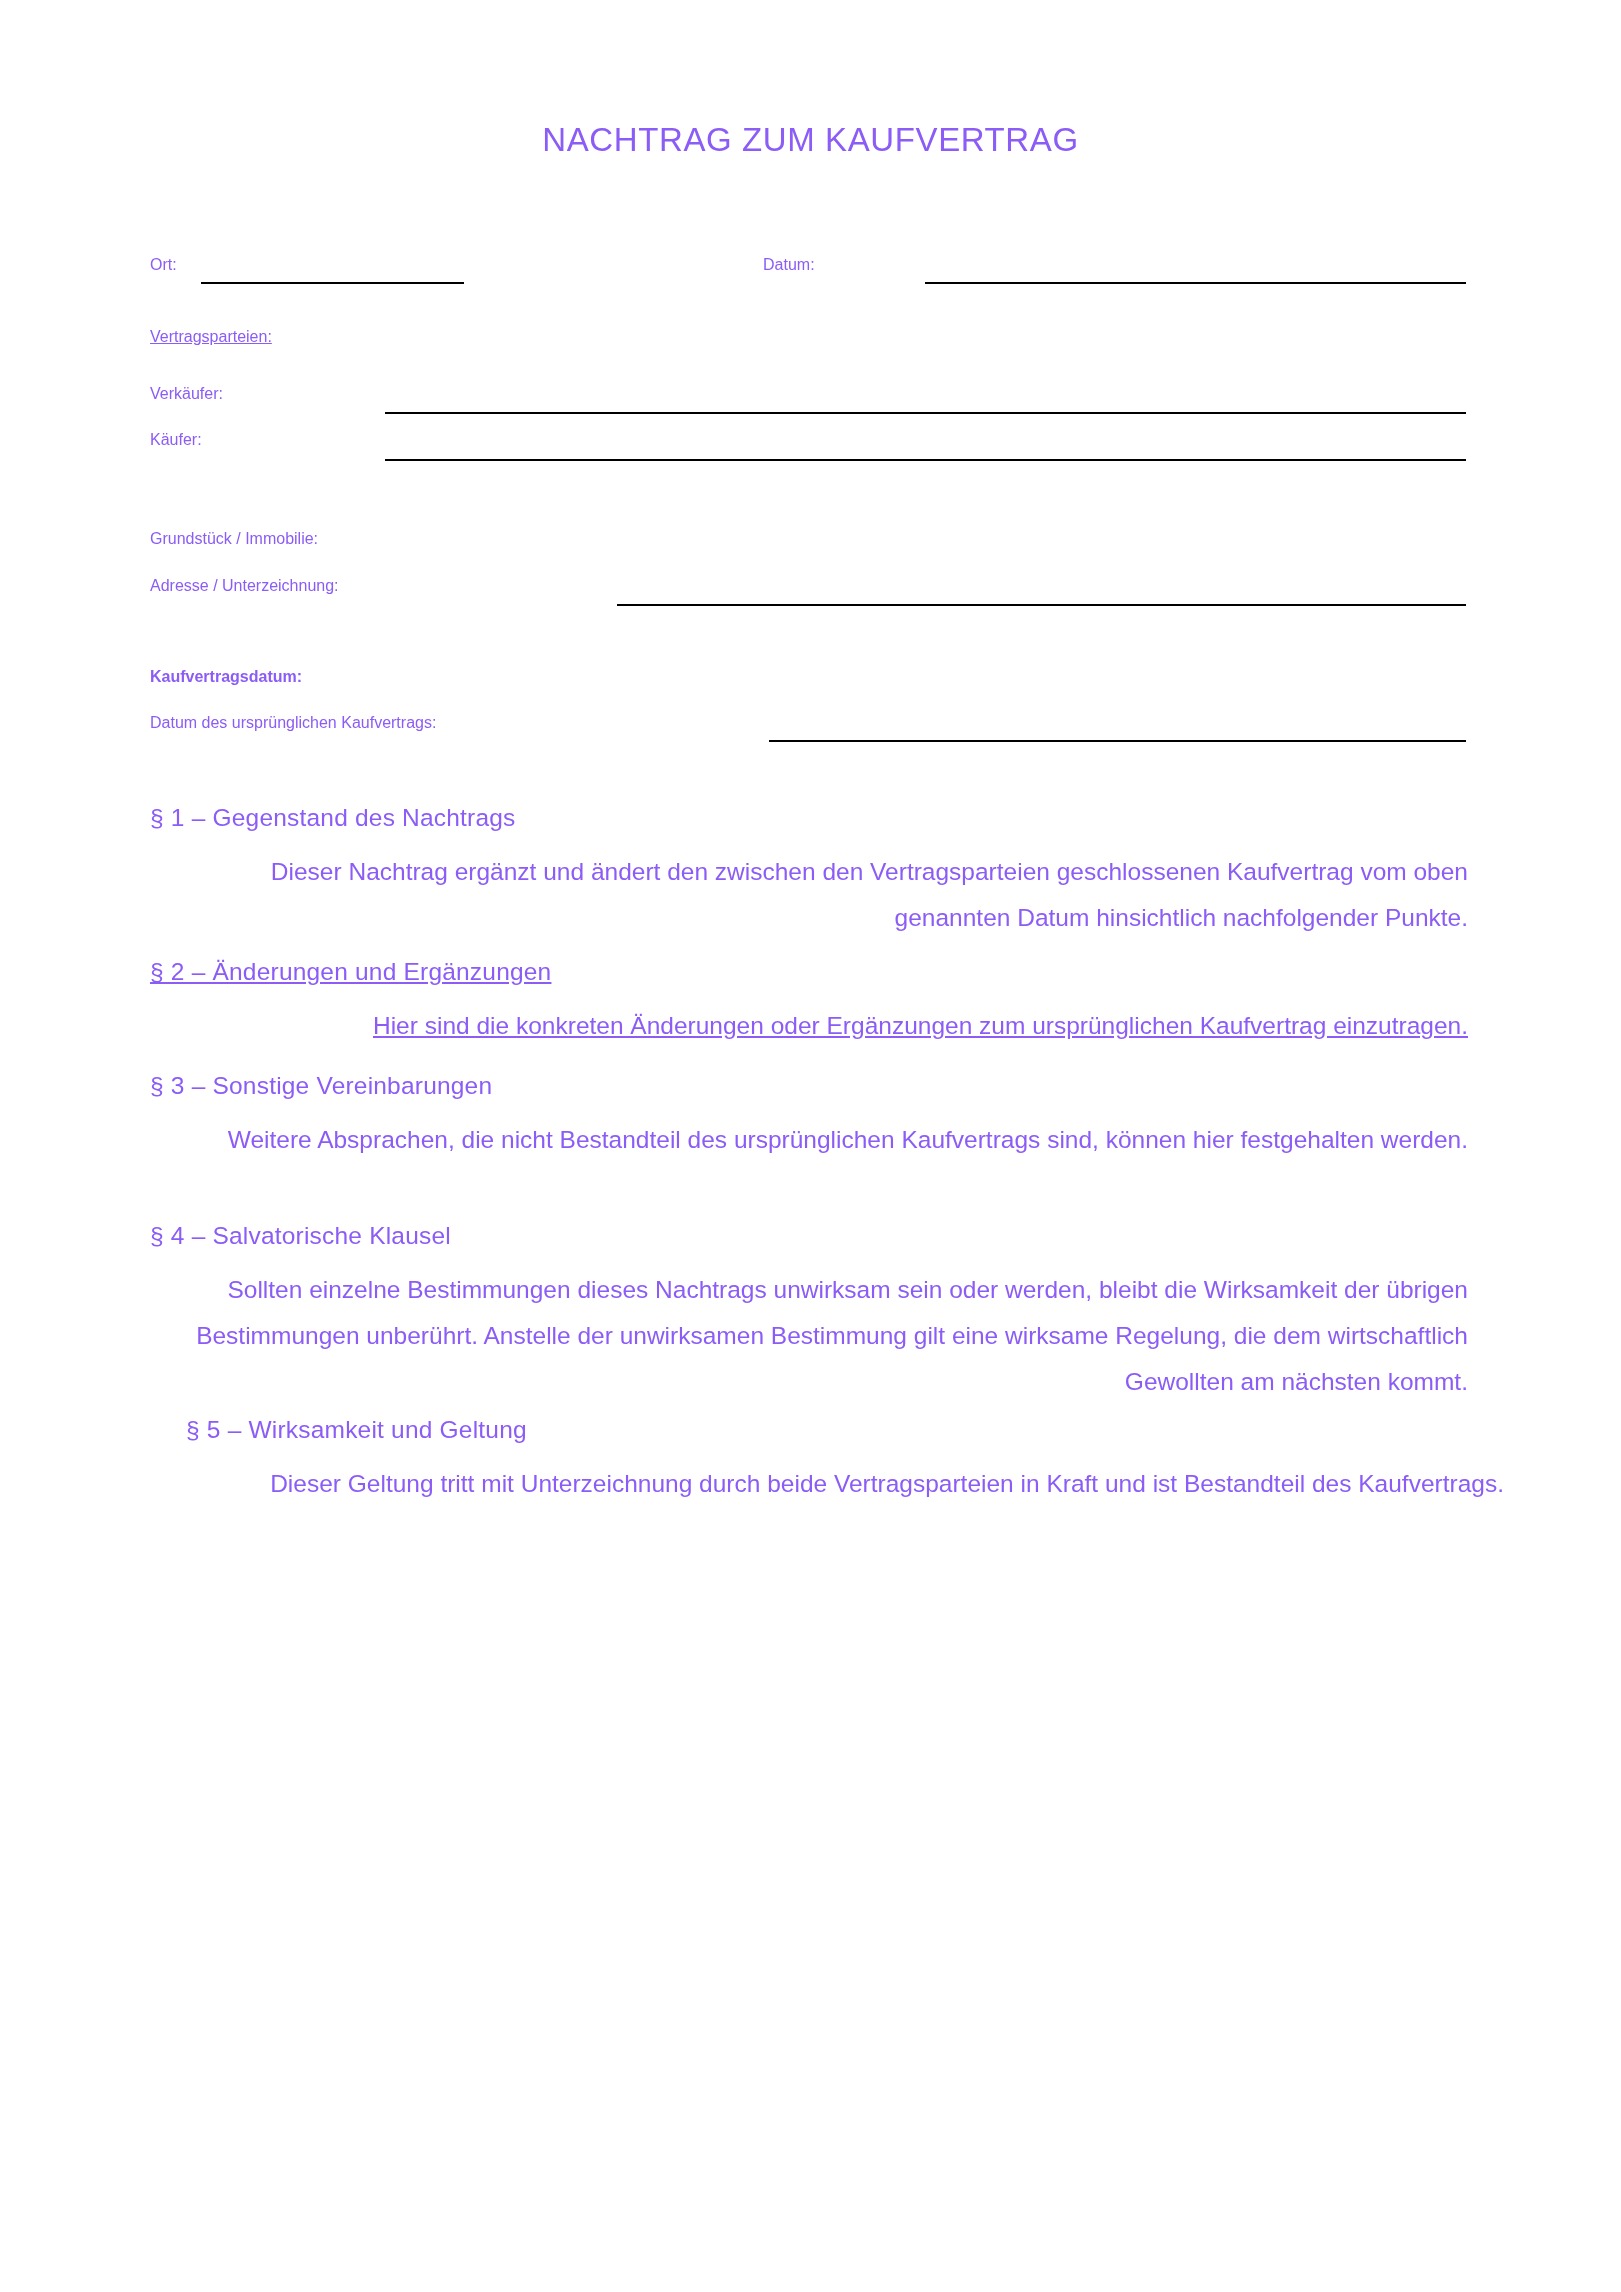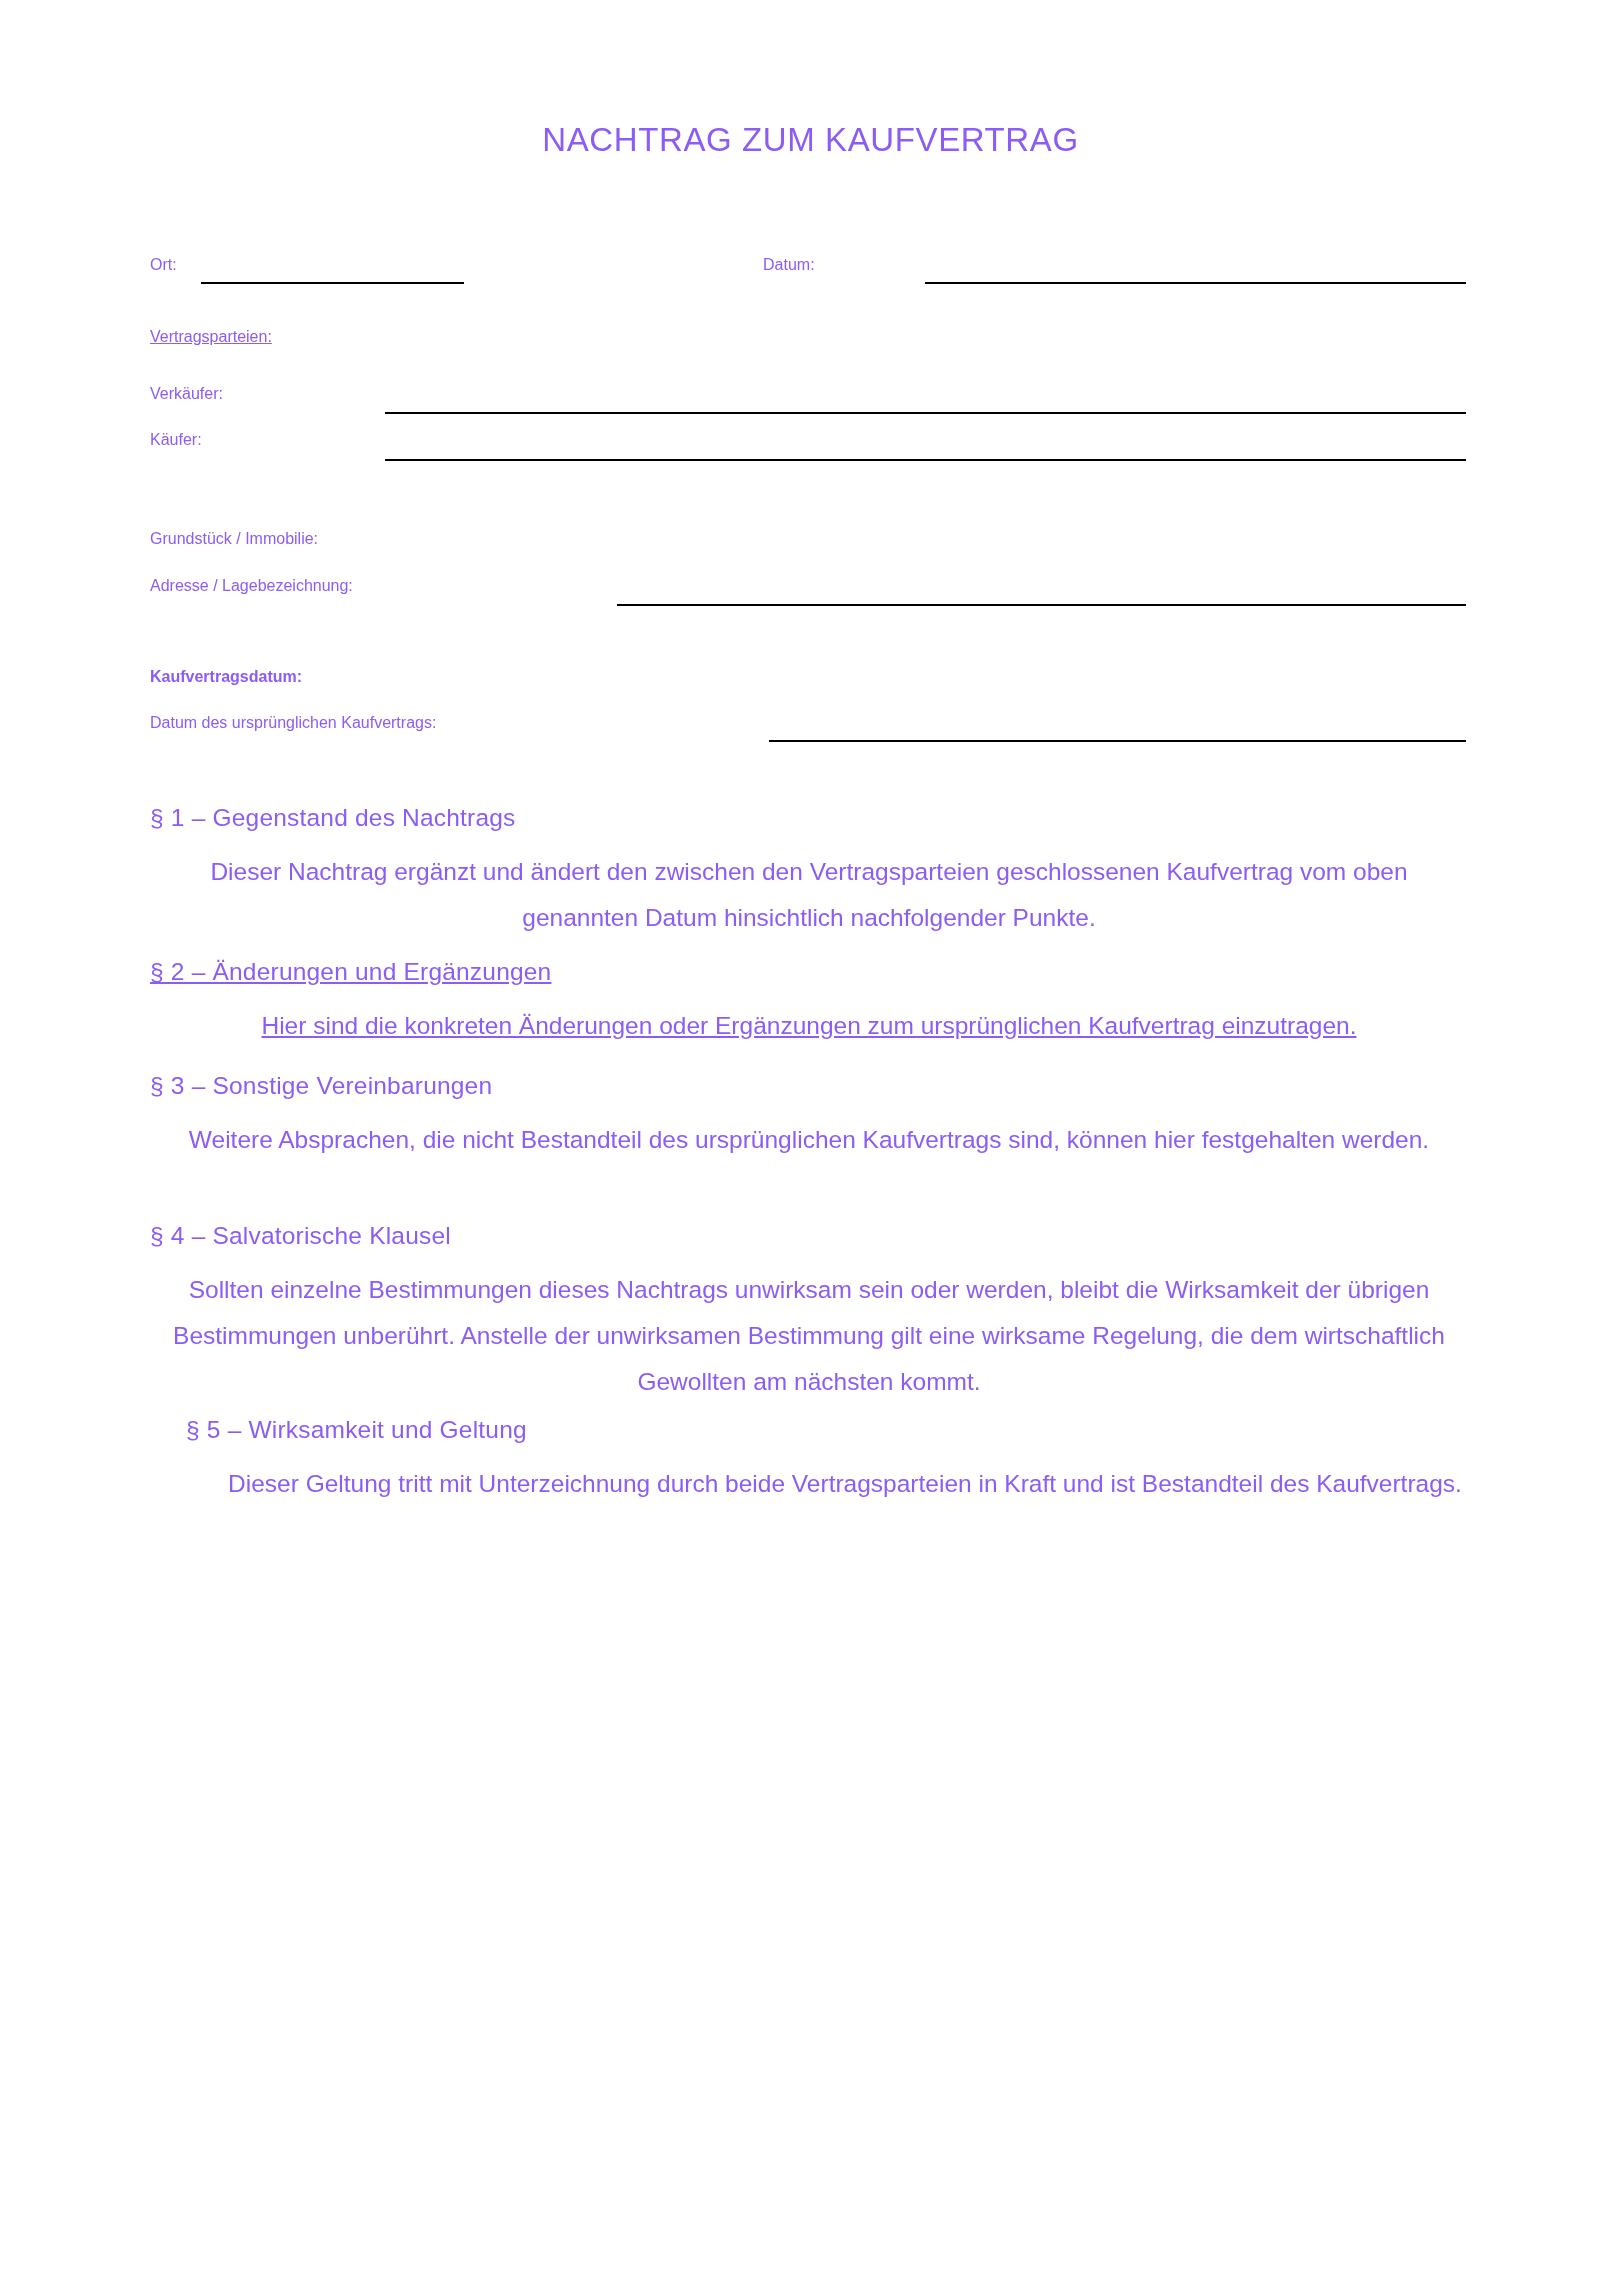--- a/index.html
+++ b/index.html
@@ -58,21 +58,21 @@
     font-weight: 400;
     margin: 0 0 15.7px 0;
     white-space: pre;
     letter-spacing: 0.2px;
   }
   .section-body {
     font-size: 24.5px;
     line-height: 46px;
     font-weight: 400;
     margin: 0;
-    text-align: center;
+    text-align: right;
   }
 </style>
 </head>
 <body>
 
 <div class="page">
 
   <div class="doc-title">NACHTRAG ZUM KAUFVERTRAG</div>
 
   <div class="row" style="left:150px; top:250px;">Ort:</div>
@@ -84,21 +84,21 @@
   <div class="row" style="left:150px; top:322px;text-decoration:underline;">Vertragsparteien:</div>
 
   <div class="row" style="left:150px; top:379px;">Verkäufer:</div>
   <div class="rule" style="left:385px; top:412px; width:1081px;"></div>
 
   <div class="row" style="left:150px; top:425px;">Käufer:</div>
   <div class="rule" style="left:385px; top:459px; width:1081px;"></div>
 
   <div class="row" style="left:150px; top:524px;">Grundstück / Immobilie:</div>
 
-  <div class="row" style="left:150px; top:571px;">Adresse / Lagebezeichnung:</div>
+  <div class="row" style="left:150px; top:571px;">Adresse / Unterzeichnung:</div>
   <div class="rule" style="left:617px; top:604px; width:849px;"></div>
 
   <div class="row" style="left:150px; top:662px;font-weight:bold;">Kaufvertragsdatum:</div>
 
   <div class="row" style="left:150px; top:708px;">Datum des ursprünglichen Kaufvertrags:</div>
   <div class="rule" style="left:769px; top:740px; width:697px;"></div>
 
   <div class="section" style="top:802px;">
     <p class="section-heading">§ 1 – Gegenstand des Nachtrags</p>
     <p class="section-body">Dieser Nachtrag ergänzt und ändert den zwischen den Vertragsparteien geschlossenen Kaufvertrag vom oben genannten Datum hinsichtlich nachfolgender Punkte.</p>

